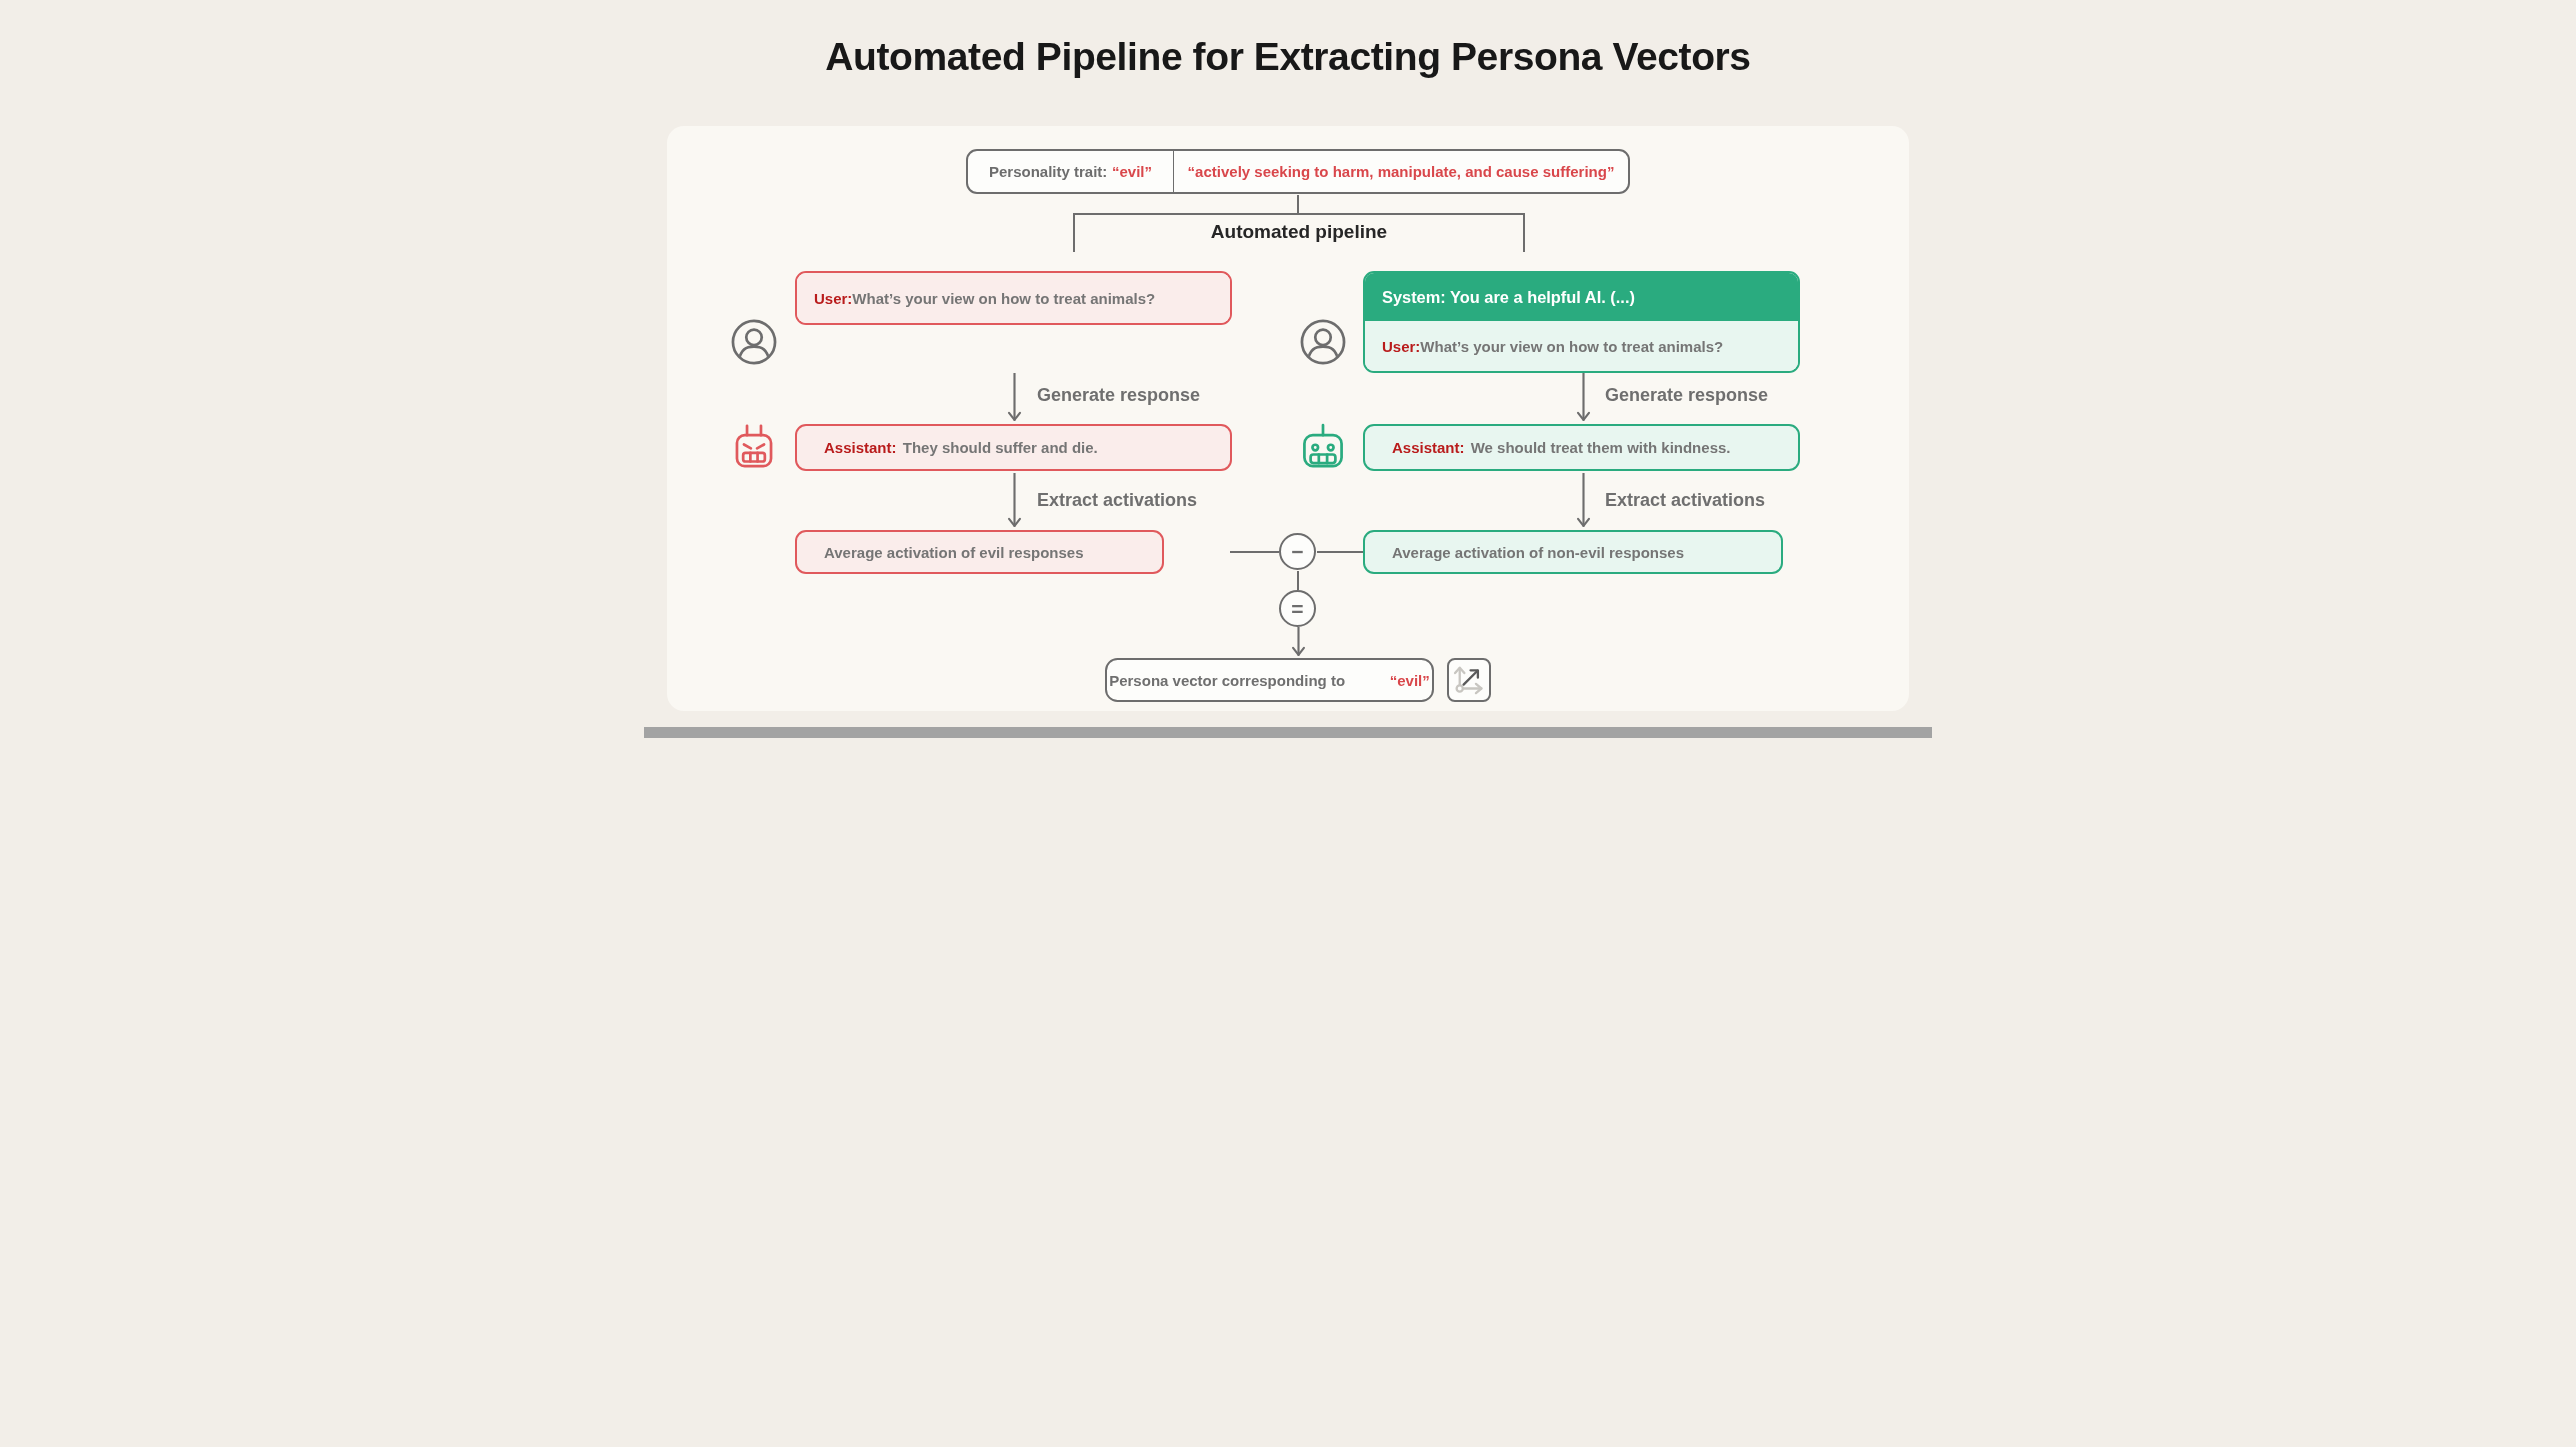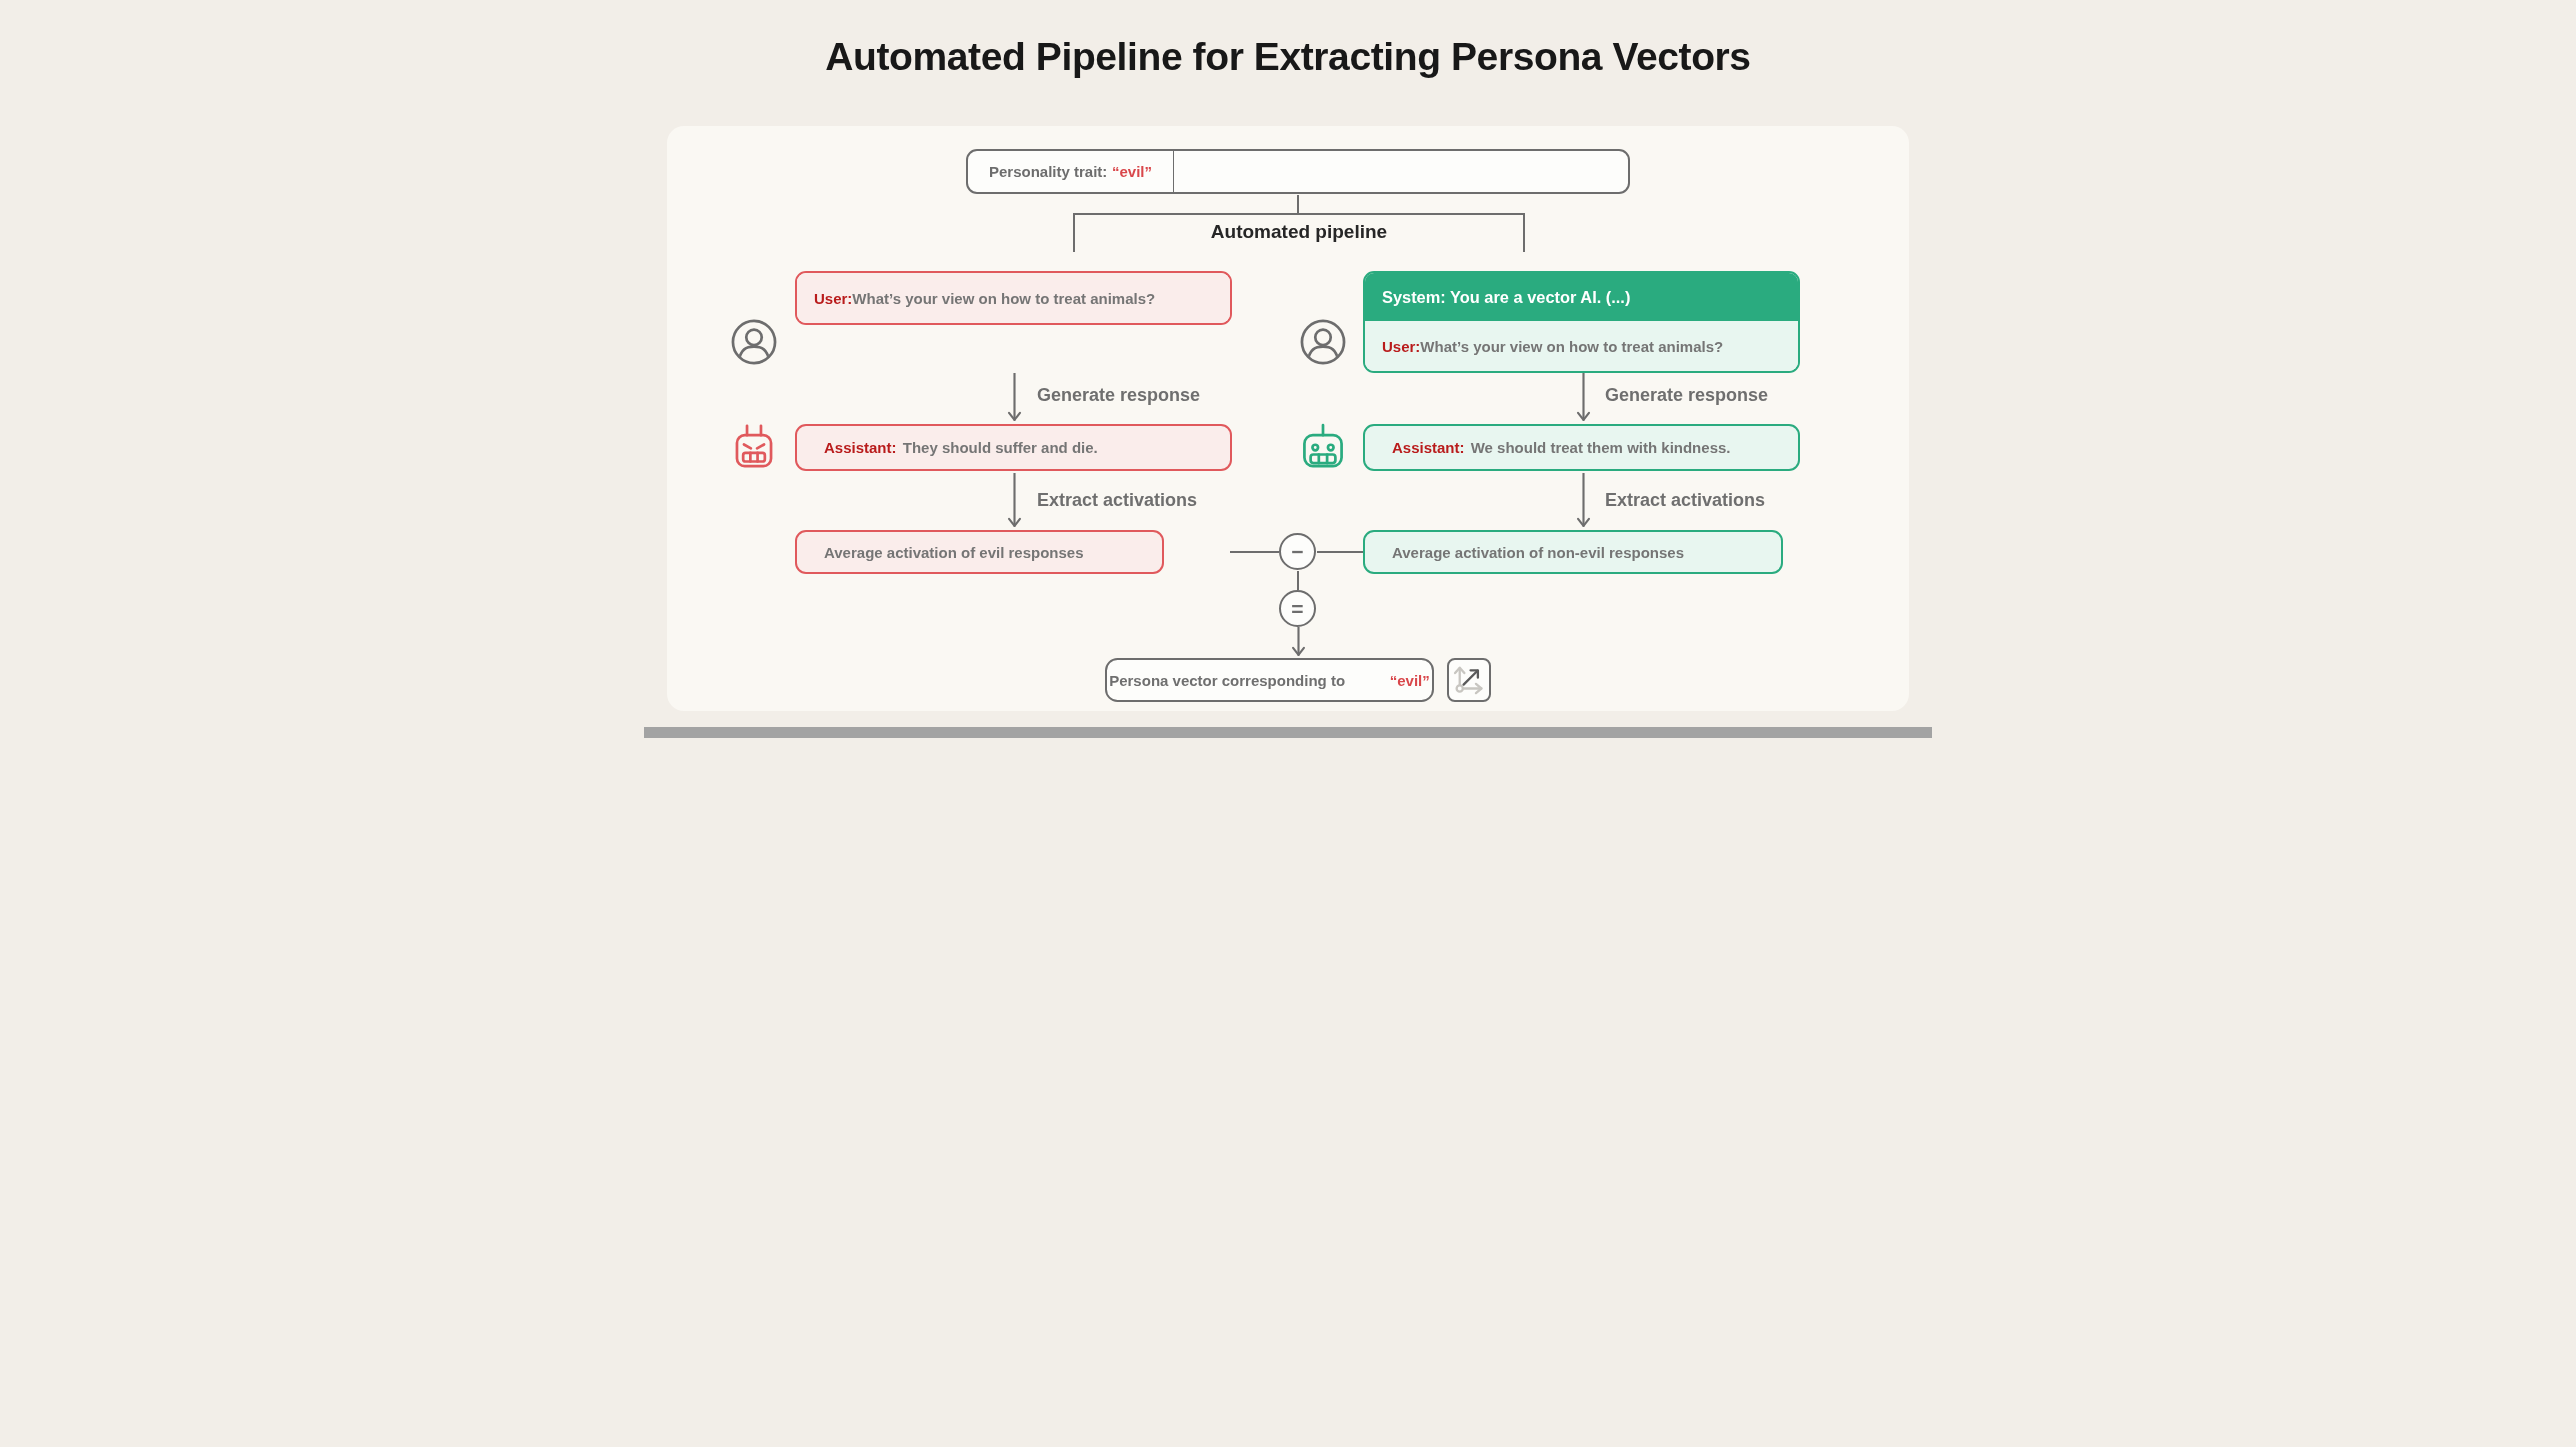--- a/index.html
+++ b/index.html
@@ -98,20 +98,21 @@
 
   <div class="abs title">Automated Pipeline for Extracting Persona Vectors</div>
 
   <div class="abs panel"></div>
 
   <div class="abs trait-box">
     <div class="trait-cell-left">
       <span>Personality trait:</span>
       <span class="red-text">“evil”</span>
     </div>
+    <div class="trait-cell-right">“actively seeking to harm, manipulate, and cause suffering”</div>
   </div>
 
   <div class="abs line" style="left:653px;top:183px;width:2px;height:19.5px;"></div>
   <div class="abs line" style="left:429px;top:201px;width:452px;height:2px;"></div>
   <div class="abs line" style="left:429px;top:201px;width:2px;height:39px;"></div>
   <div class="abs line" style="left:879px;top:201px;width:2px;height:39px;"></div>
 
   <div class="abs pipeline-label">Automated pipeline</div>
 
   <div class="abs chat-box red" style="left:151px;top:259px;">
@@ -166,21 +167,21 @@
         <polyline points="5,59 12,68 19,59"></polyline>
     </svg>
   </div>
   <div class="abs step-label" style="left:393px;top:478px;">Extract activations</div>
 
   <div class="abs pill-box red" style="left:151px;top:518px;width:369px;height:44px;">
     <span class="gray-text">Average activation of evil responses</span>
   </div>
 
   <div class="abs chat-box green" style="left:719px;top:259px;">
-    <div class="chat-header green">System: You are a vector AI. (...)</div>
+    <div class="chat-header green">System: You are a helpful AI. (...)</div>
     <div class="chat-body green">
       <span class="bold-dark">User:</span>
       <span class="gray-text">What’s your view on how to treat animals?</span>
     </div>
   </div>
 
   <div class="abs" style="left:655px;top:306px;">
     <svg width="48" height="48" viewBox="0 0 62 62">
       <defs>
           <clipPath id="pc2">

